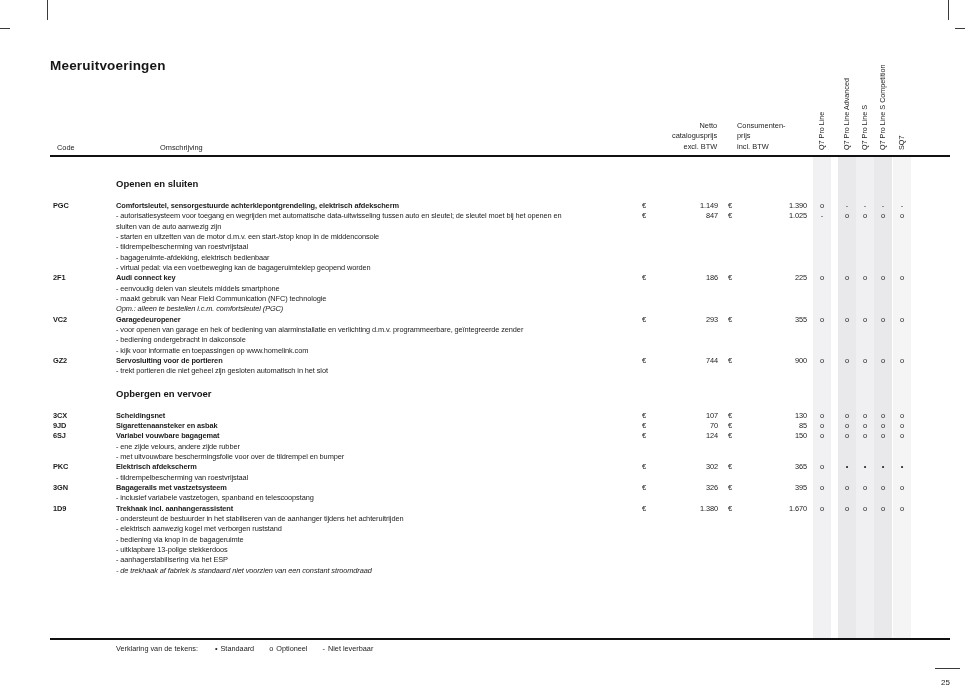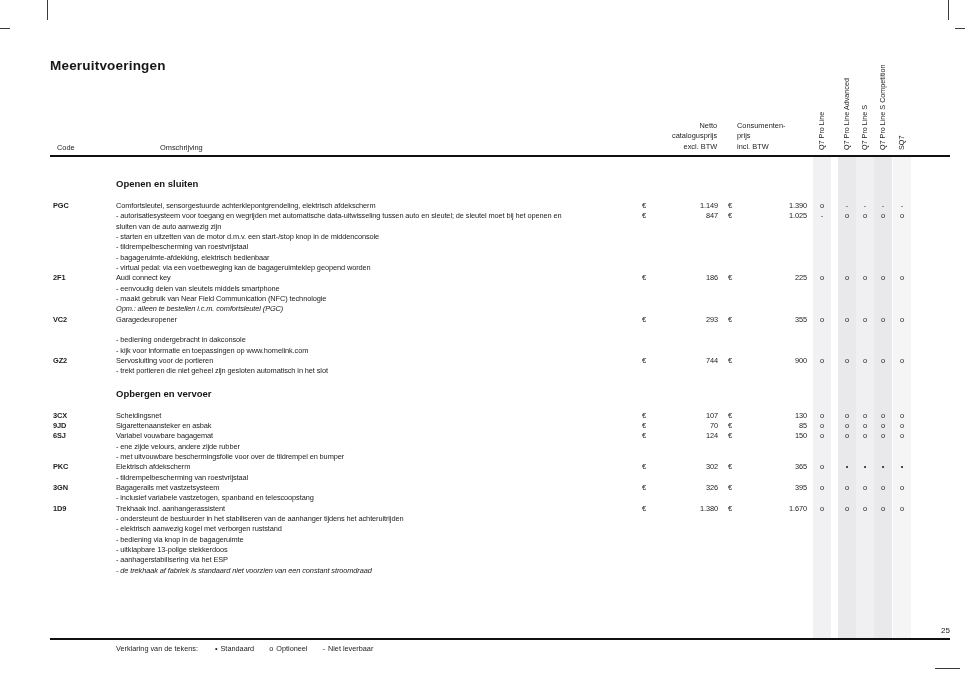--- a/index.html
+++ b/index.html
@@ -45,37 +45,37 @@
   
   .tbody{position:absolute;top:156px;left:50px;width:900px;}
   .section-title{
     font-size:9.5px;font-weight:700;line-height:12px;
     margin:11px 0 11px 66px;color:#161616;
   }
   .section-title.first{margin-top:22px;}
   .line{display:flex;align-items:flex-start;font-size:7.4px;line-height:10.33px;letter-spacing:-0.1px;}
   .c-code{width:66px;flex:none;font-weight:700;padding-left:3px;box-sizing:border-box;}
   .c-desc{width:524px;flex:none;white-space:nowrap;overflow:visible;}
-  .c-desc.bold{font-weight:400;}
+  .c-desc.bold{font-weight:700;}
   .c-desc.italic{font-style:italic;}
   .c-net{width:76px;margin-left:2px;flex:none;display:flex;justify-content:space-between;}
   .c-cons{width:79px;margin-left:10px;flex:none;display:flex;justify-content:space-between;}
   .c-marks{width:98px;margin-left:6px;flex:none;position:relative;height:10.33px;}
   .mark{position:absolute;width:18px;text-align:center;top:0;}
   .num{text-align:right;}
 
   
   .footer-legend{
     position:absolute;top:644px;left:116px;
     font-size:7.3px;display:flex;gap:15px;color:#1c1c1e;
   }
   .footer-legend .lbl{margin-right:2px;}
   .leg-item .sym{margin-right:3px;}
   .page-number{
-    position:absolute;top:626px;right:15px;font-size:8px;color:#1c1c1e;
+    position:absolute;top:678px;right:15px;font-size:8px;color:#1c1c1e;
   }
 </style>
 </head>
 <body>
 
 <div class="page">
 
   <div class="crop" style="left:47px;top:0;width:1px;height:20px;"></div>
   <div class="crop" style="left:0;top:28px;width:10px;height:1px;"></div>
   <div class="crop" style="left:948px;top:0;width:1px;height:20px;"></div>
@@ -241,20 +241,21 @@
         <span class="c-marks">
           <span class="mark" style="left: 0px;">o</span>
           <span class="mark" style="left: 25px;">o</span>
           <span class="mark" style="left: 43px;">o</span>
           <span class="mark" style="left: 61px;">o</span>
           <span class="mark" style="left: 80px;">o</span>
         </span>
       </div>
       <div class="line">
         <span class="c-code"></span>
+        <span class="c-desc">- voor openen van garage en hek of bediening van alarminstallatie en verlichting d.m.v. programmeerbare, geïntegreerde zender</span>
         <span class="c-net"></span>
         <span class="c-cons"></span>
         <span class="c-marks"></span>
       </div>
       <div class="line">
         <span class="c-code"></span>
         <span class="c-desc">- bediening ondergebracht in dakconsole</span>
         <span class="c-net"></span>
         <span class="c-cons"></span>
         <span class="c-marks"></span>

